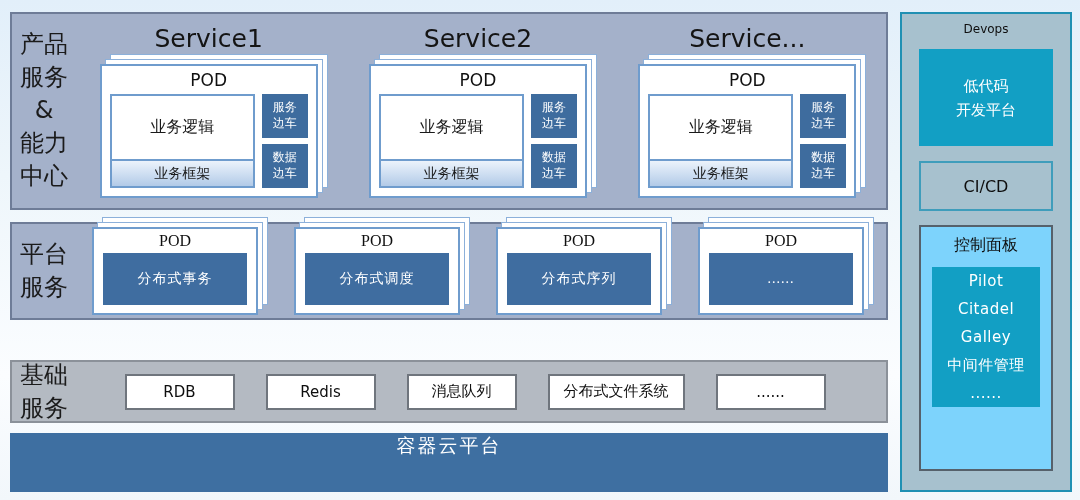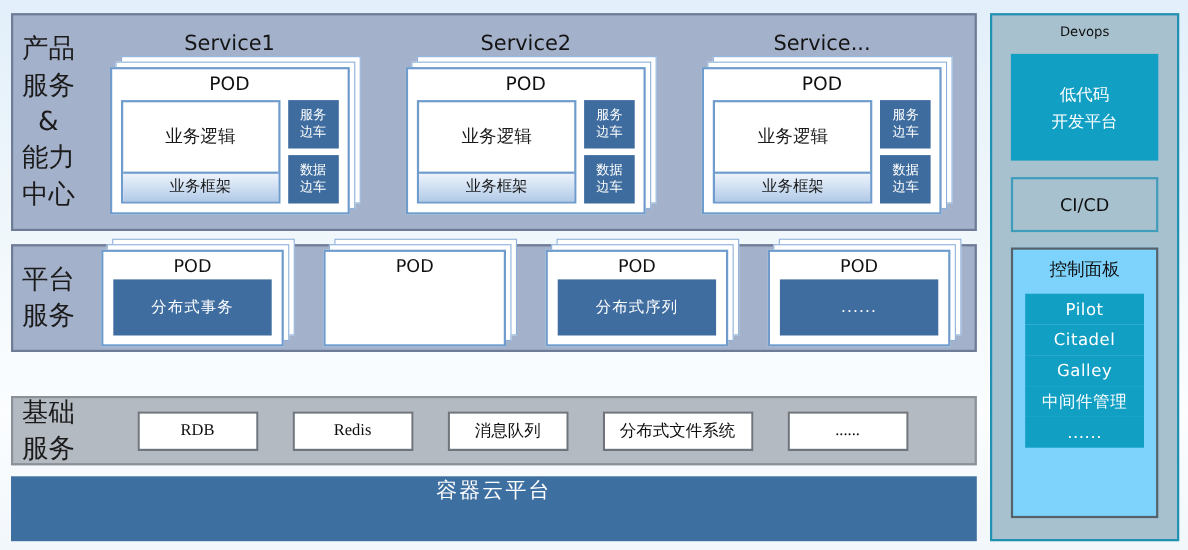--- a/index.html
+++ b/index.html
@@ -7,35 +7,35 @@
   body {
     position:relative; overflow:hidden;
     font-family:"DejaVu Sans","Liberation Sans",sans-serif;
     background:linear-gradient(180deg,#e2effa 0%,#eef6fb 35%,#fbfdff 75%,#f2f7fb 100%);
     color:#141414;
   }
   .main { position:absolute; left:10px; top:12px; width:878px; height:480px; }
 
   .band { position:absolute; left:0; width:878px; background:#a4b1ca; border:2px solid #6e7c97; }
   .band-product  { top:0;     height:198px; }
-  .band-platform { top:210px; height:98px; }
+  .band-platform { top:210px; height:98px;font-family:Liberation Serif, serif; }
   .band-infra    { top:348px; height:63px; background:#b4bac2; border-color:#8b9199; }
 
   .container-bar { position:absolute; left:0; top:421px; width:878px; height:59px;
     background:#3e6fa1; display:flex; align-items:flex-start; justify-content:center;
     color:#fff; font-size:19px; font-weight:500; letter-spacing:2px; }
 
   .vlabel { position:absolute; left:5px; top:50%; transform:translateY(-50%);
     width:54px; text-align:center; font-size:24px; line-height:1.38; font-weight:500; color:#1b1b1b; }
 
   
   .services-row { position:absolute; left:62px; right:4px; top:6px; bottom:6px;
     display:flex; justify-content:space-around; align-items:center; }
   .service-group { display:flex; flex-direction:column; align-items:center; width:240px; }
-  .service-title { font-size:19px; font-weight:500; margin-bottom:11px; color:#141414; }
+  .service-title { font-size:25px; font-weight:500; margin-bottom:11px; color:#141414; }
 
   .pod-stack { position:relative; width:218px; height:134px; }
   .layer { position:absolute; inset:0; background:#fff; border:1px solid #8cb0da; }
   .layer.l2 { transform:translate(10px,-10px); }
   .layer.l1 { transform:translate(5px,-5px); }
   .pod-card { position:absolute; inset:0; z-index:2; background:#fff; border:2px solid #6f9ccd;
     padding:4px 8px 8px; display:flex; flex-direction:column; }
   .pod-title { text-align:center; font-size:17px; font-weight:500; margin-bottom:4px; color:#101010; }
   .pod-body { flex:1; display:flex; gap:7px; }
   .logic-col { flex:1; border:2px solid #6f9ccd; display:flex; flex-direction:column; background:#fff; }
@@ -52,21 +52,21 @@
     display:flex; justify-content:space-around; align-items:center; }
   .pod-stack-sm { position:relative; width:166px; height:88px; }
   .pod-card-sm { position:absolute; inset:0; z-index:2; background:#fff; border:2px solid #6f9ccd;
     padding:3px 9px 8px; display:flex; flex-direction:column; }
   .pod-title-sm { text-align:center; font-size:16px; font-weight:500; margin-bottom:3px; color:#101010; }
   .platform-box { flex:1; background:#3f6da0; color:#fff; display:flex; align-items:center;
     justify-content:center; font-size:14px; letter-spacing:1px; }
 
   
   .infra-row { position:absolute; left:58px; right:6px; top:0; bottom:0;
-    display:flex; align-items:center; justify-content:center; gap:31px;font-family:Liberation Serif, serif; }
+    display:flex; align-items:center; justify-content:center; gap:31px; }
   .infra-box { min-width:110px; height:36px; padding:0 14px; background:#fff;
     border:2px solid #6f757d; display:flex; align-items:center; justify-content:center;
     font-size:15px; font-weight:500; color:#0e0e0e; }
 
   
   .devops { position:absolute; left:900px; top:12px; width:172px; height:480px;
     background:#a7c1ce; border:2px solid #2090b3; padding:8px 17px 0; }
   .devops-title { text-align:center; font-size:12px; font-weight:500; color:#0e0e0e; margin-bottom:13px; }
   .lowcode-box { height:97px; background:#129fc4; color:#fff; display:flex; flex-direction:column;
     align-items:center; justify-content:center; font-size:15px; line-height:1.6; }
@@ -191,20 +191,21 @@
           <div class="pod-title-sm">POD</div>
           <div class="platform-box">分布式事务</div>
         </div>
       </div>
 
       <div class="pod-stack-sm">
         <div class="layer l2"></div>
         <div class="layer l1"></div>
         <div class="pod-card-sm">
           <div class="pod-title-sm">POD</div>
+          <div class="platform-box">分布式调度</div>
         </div>
       </div>
 
       <div class="pod-stack-sm">
         <div class="layer l2"></div>
         <div class="layer l1"></div>
         <div class="pod-card-sm">
           <div class="pod-title-sm">POD</div>
           <div class="platform-box">分布式序列</div>
         </div>

